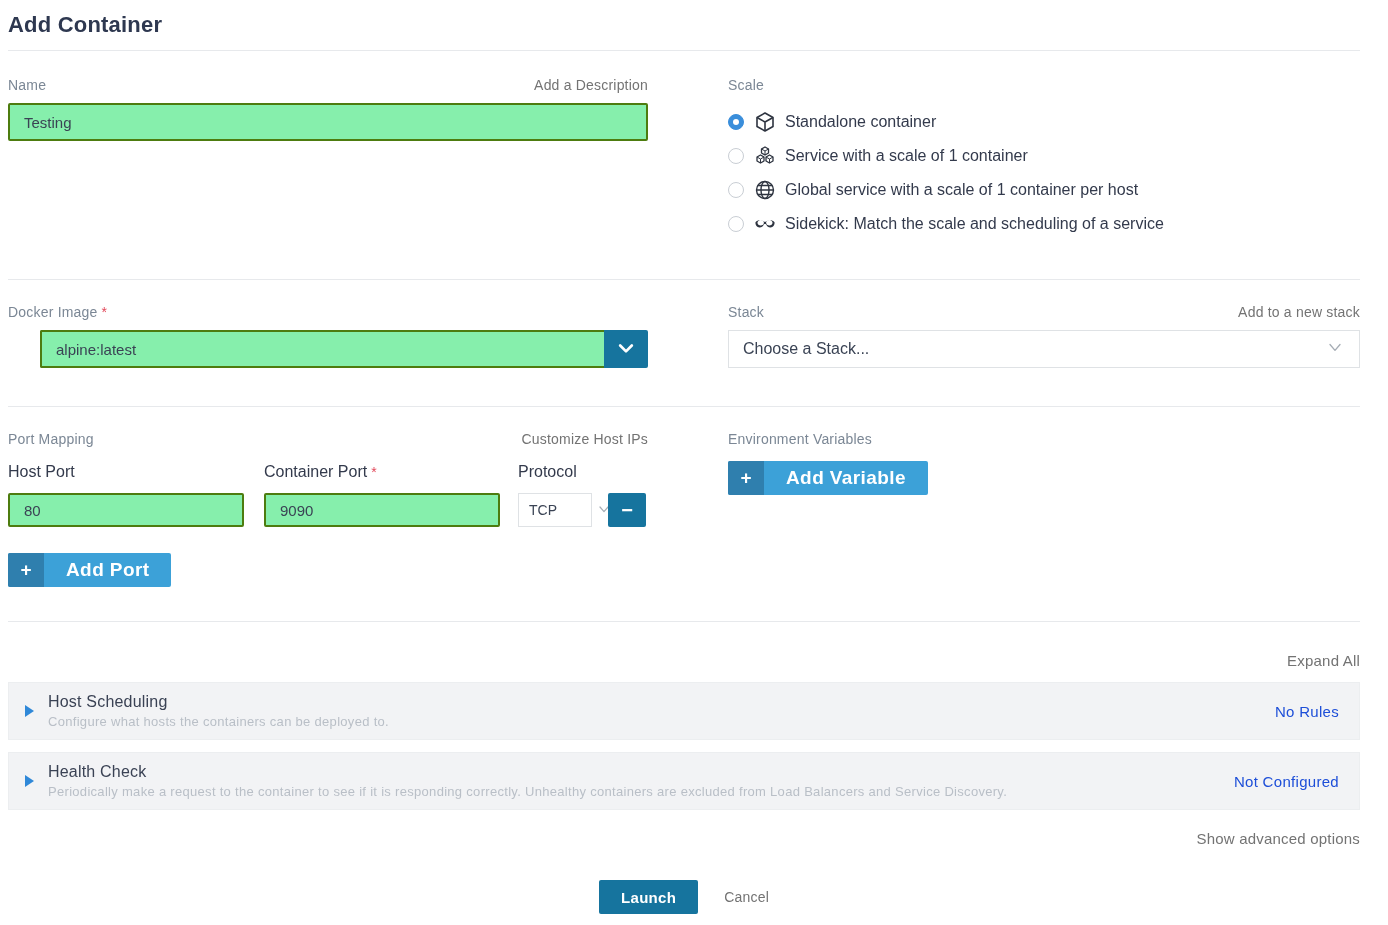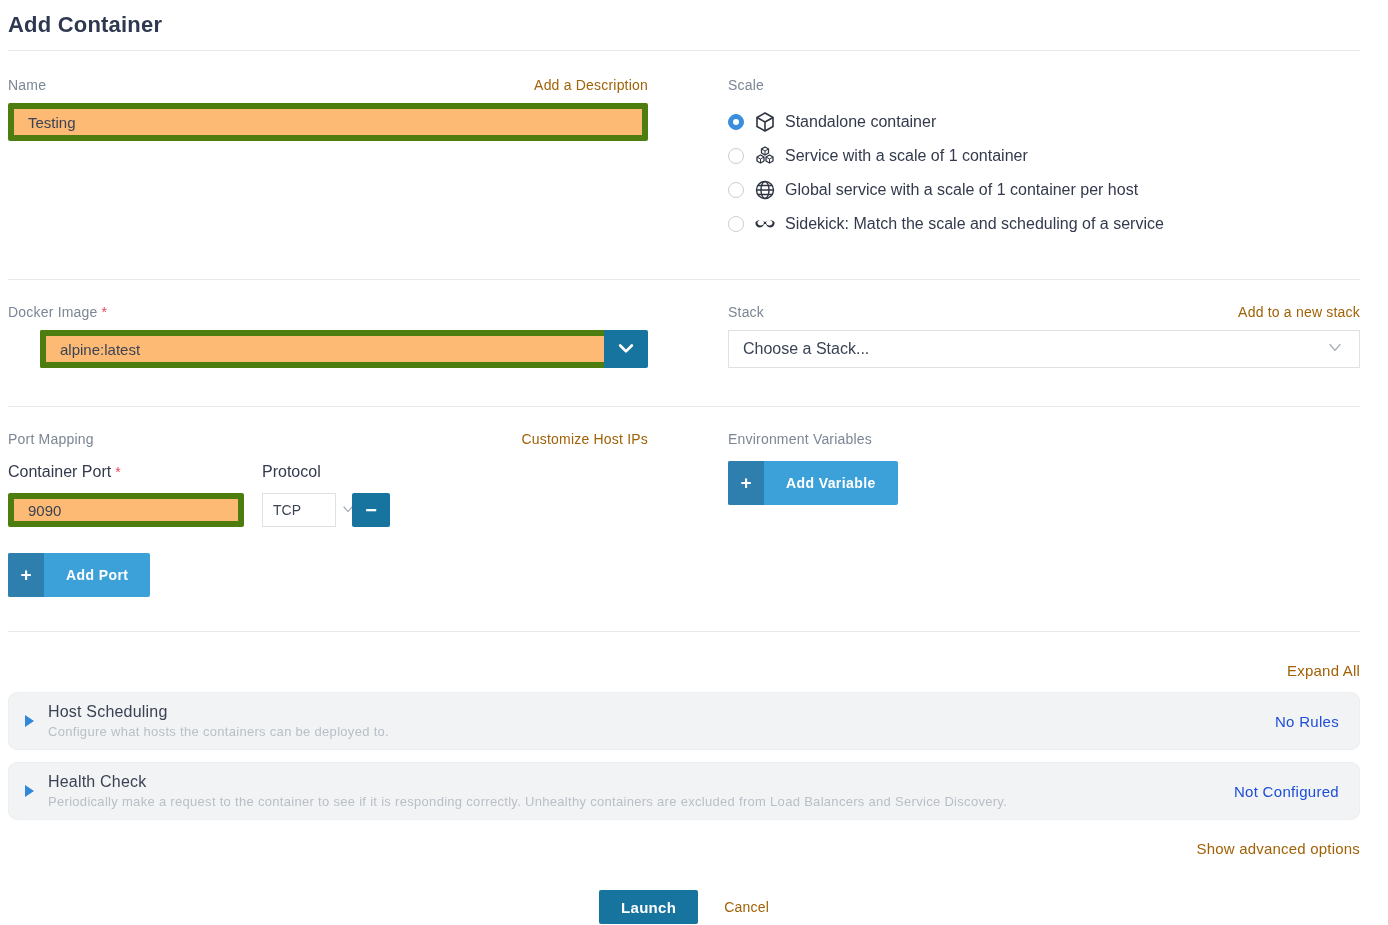--- a/index.html
+++ b/index.html
@@ -21,26 +21,26 @@
 
   
   .two-col { display:flex; align-items:flex-start; }
   .col-left { width:640px; flex:0 0 640px; }
   .col-right { flex:1; margin-left:80px; }
 
   .section-label {
     font-size:14px; color:#7b8795; letter-spacing:0.2px;
   }
   .label-row { display:flex; justify-content:space-between; align-items:baseline; margin-bottom:10px; }
-  a.link { color:#a16207; font-size:14px; text-decoration:none; cursor:pointer; letter-spacing:0.2px; }
+  a.link { color:#737373; font-size:14px; text-decoration:none; cursor:pointer; letter-spacing:0.2px; }
   .req { color:#e2485a; margin-left:4px; font-size:14px; }
 
   .text-input {
     width:100%; height:38px;
-    background:#fdba74; border:6px solid #4d7c0f; border-radius:2px;
+    background:#86efac; border:2px solid #4d7c0f; border-radius:2px;
     font-family:"Liberation Sans", sans-serif;
     font-size:15px; color:#3a4354; padding:0 14px; outline:none;
   }
 
   
   .row1 { padding:26px 0 38px 0; }
 
   
   .scale-label { margin-bottom:12px; }
   .radio-row { display:flex; align-items:center; height:34px; cursor:pointer; }
@@ -87,32 +87,32 @@
   }
   .add-btn {
     display:inline-flex; align-items:stretch; border:none; padding:0;
     background:#3ca1d8; border-radius:2px; cursor:pointer; overflow:hidden;
   }
   .add-btn .plus {
     width:36px; background:#2f7fae; color:#fff; font-size:19px; font-weight:700;
     display:flex; align-items:center; justify-content:center;
   }
   .add-btn .add-label {
-    color:#fff; font-size:14px; font-weight:700; letter-spacing:0.4px;
-    padding:0 22px; display:flex; align-items:center; height:44px;text-align:right;
+    color:#fff; font-size:19px; font-weight:700; letter-spacing:0.4px;
+    padding:0 22px; display:flex; align-items:center; height:34px;text-align:right;
   }
   .add-port-btn { margin-top:26px; }
   .env-add-btn { margin-top:2px; }
 
   
   .advanced { padding-top:16px; }
   .expand-row { text-align:right; padding:14px 0 12px 0; }
   .expand-row a, .show-adv-row a { font-size:15px; }
   .acc-panel {
-    background:#f2f3f5; border:1px solid #eceef0; border-radius:9px;
+    background:#f2f3f5; border:1px solid #eceef0; border-radius:0;
     display:flex; align-items:center; height:58px; margin-bottom:12px;
     padding:0 20px 0 16px; cursor:pointer;
   }
   .caret {
     width:0; height:0; flex:0 0 auto;
     border-left:9px solid #2f88d8; border-top:6px solid transparent; border-bottom:6px solid transparent;
     margin-right:14px;
   }
   .acc-text { flex:1; min-width:0; }
   .acc-title { font-size:16px; color:#3a4254; margin-bottom:3px; letter-spacing:0.2px; }
@@ -238,20 +238,24 @@
   <hr class="divider">
 
   <div class="two-col row3">
     <div class="col-left">
       <div class="label-row" style="margin-bottom:16px;gap:8px;">
         <span class="section-label">Port Mapping</span>
         <a class="link">Customize Host IPs</a>
       </div>
 
       <div class="port-grid">
+        <div class="pc1">
+          <div class="port-col-label">Host Port</div>
+          <input class="text-input port-input" type="text" value="80" style="">
+        </div>
         <div class="pc2">
           <div class="port-col-label"><span>Container Port</span><span class="req">*</span></div>
           <input class="text-input port-input" type="text" value="9090" style="">
         </div>
         <div class="pc3">
           <div class="port-col-label">Protocol</div>
           <div class="select-box proto-select">
             <span>TCP</span>
             <span>
               <svg width="16" height="16" viewBox="0 0 24 24" fill="none" stroke="#a6adb5" stroke-width="1.8" stroke-linecap="round" stroke-linejoin="round">

